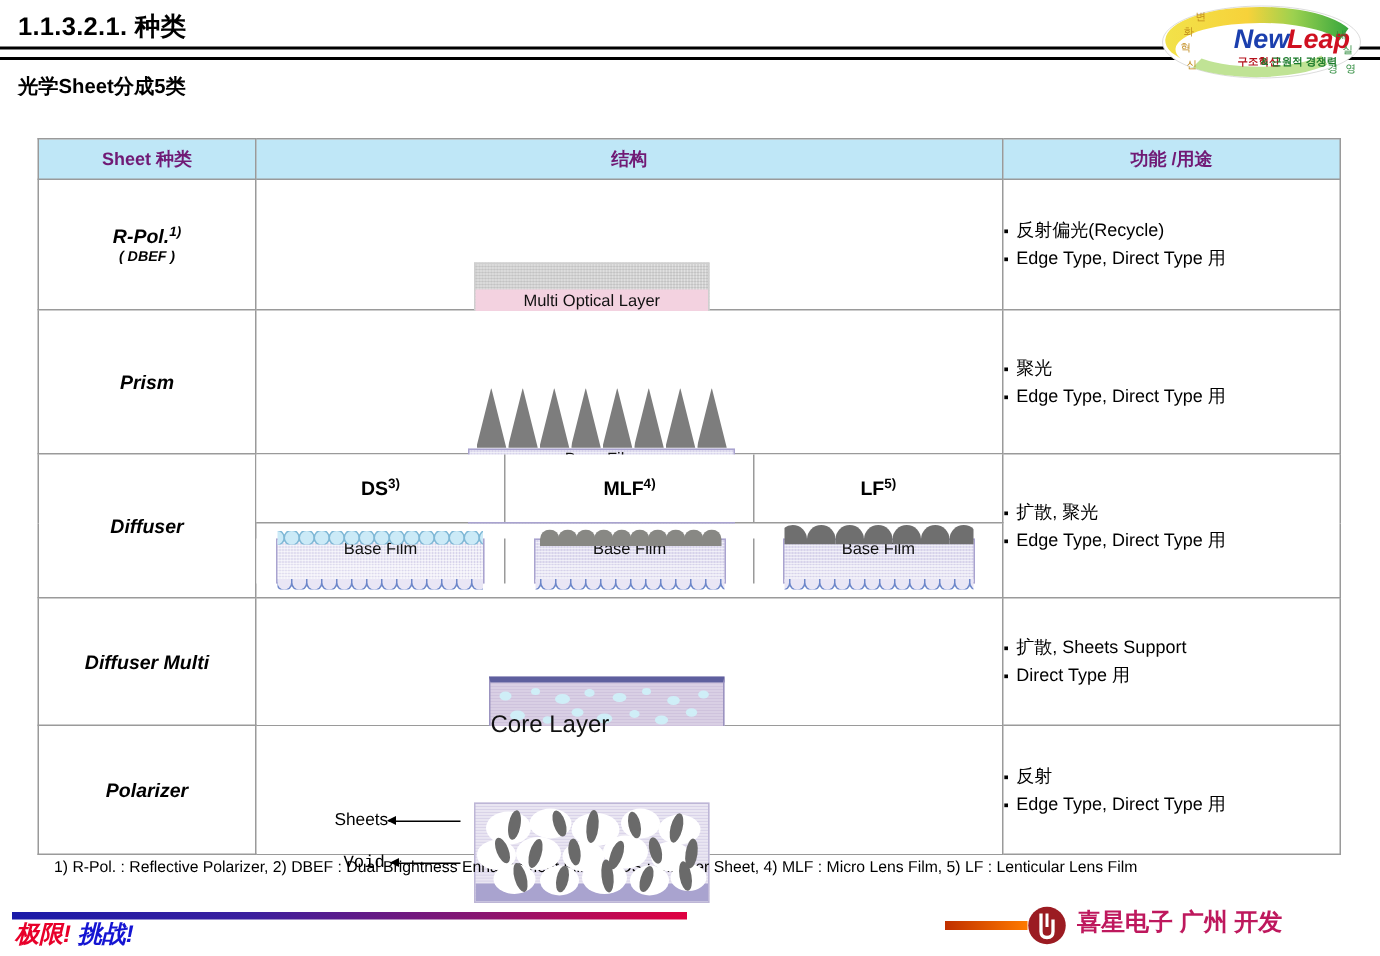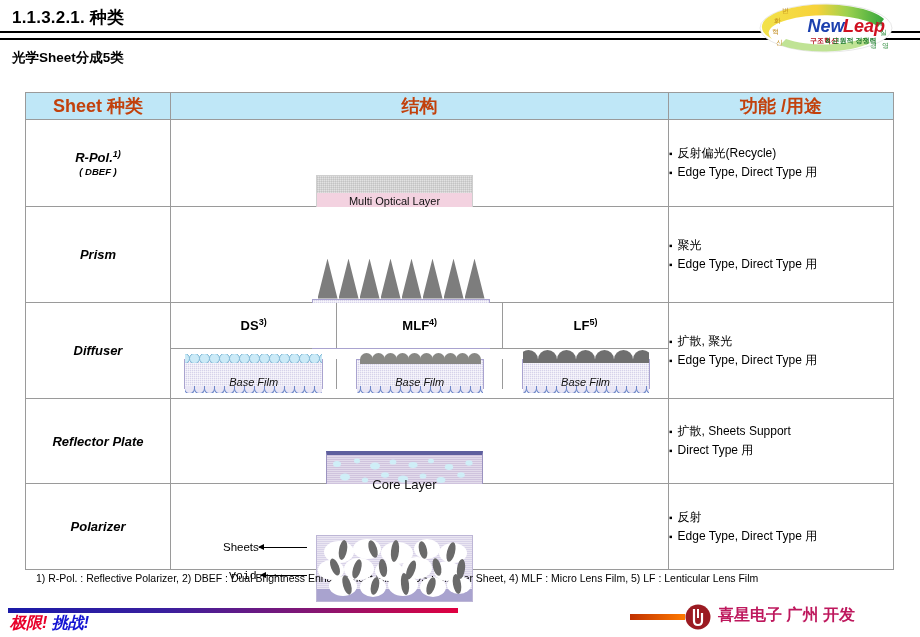--- a/index.html
+++ b/index.html
@@ -22,40 +22,40 @@
     border-top:2px solid #000;border-bottom:2px solid #000;
     background:#fff;
   }
   .subtitle{
     position:absolute;left:12px;top:49px;
     font-size:13.5px;font-weight:bold;color:#000;
   }
 
   
   .logo-newleap{
-    position:absolute;right:20px;top:1px;width:148px;height:54px;
+    position:absolute;right:5px;top:1px;width:148px;height:54px;
   }
   .logo-newleap svg{display:block;}
 
   
   .tbl{
     position:absolute;left:25px;top:92px;
     width:869px;
     border-collapse:collapse;
     table-layout:fixed;
   }
   .tbl td,.tbl th{
     border:1px solid #9a9a9a;
     padding:0;vertical-align:middle;
     background:#fff;
   }
   .tbl thead th{
     background:#bfe7f7;
     height:26px;
-    font-size:18px;font-weight:bold;color:#c2410c;
+    font-size:12px;font-weight:bold;color:#701a75;
     text-align:center;
   }
   .col-kind{width:145px;}
   .col-struct{width:498px;}
   .col-func{width:225px;}
 
   .kind-cell{
     text-align:center;font-weight:bold;font-size:13px;color:#000;font-style:italic;
   }
   .kind-sup{font-size:9px;vertical-align:super;font-weight:bold;}
@@ -113,22 +113,22 @@
     background:#7d7d7d;
     clip-path:polygon(50% 0,100% 100%,0 100%);
   }
   .basefilm{
     position:relative;
     background:
       repeating-linear-gradient(0deg,rgba(255,255,255,.55) 0 1px,transparent 1px 2px),
       repeating-linear-gradient(90deg,rgba(255,255,255,.55) 0 1px,transparent 1px 2px),
       #d6d2ea;
     border:1px solid #a9a3cf;
-    display:flex;align-items:flex-end;justify-content:center;
-    font-size:11px;color:#111;font-style:italic;
+    display:flex;align-items:flex-start;justify-content:center;
+    font-size:11px;color:#111;
   }
   .prism-base{width:176px;height:48px;margin:0 auto;}
 
   
   .sub-head{
     text-align:center;font-weight:bold;font-size:13px;color:#000;
   }
   .sub-head sup{font-size:9px;}
 
   
@@ -175,21 +175,21 @@
   .core{
     width:155px;height:58px;position:relative;overflow:hidden;
     background:
       repeating-linear-gradient(0deg,rgba(255,255,255,.4) 0 1px,transparent 1px 2px),
       #cfc3dd;
     border-top:4px solid #5e5f9e;border-bottom:4px solid #5e5f9e;
     border-left:1px solid #9b93c0;border-right:1px solid #9b93c0;
   }
   .core-label{
     position:absolute;left:0;right:0;top:50%;transform:translateY(-50%);
-    text-align:center;font-size:13px;color:#111;z-index:3;
+    text-align:left;font-size:16px;color:#111;z-index:3;
   }
   .core svg{position:absolute;left:0;top:0;}
 
   
   .ref-wrap{position:absolute;left:145px;top:8px;}
   .ref{
     width:155px;height:65px;position:relative;overflow:hidden;
     background:
       repeating-linear-gradient(0deg,rgba(255,255,255,.45) 0 1px,transparent 1px 2px),
       #d8d2e8;
@@ -475,21 +475,21 @@
                 </div>
               </div>
             </td>
           </tr>
         </tbody>
           </table>
       </td>
     </tr>
 
     <tr class="r4">
-      <td class="kind-cell">Reflector Plate</td>
+      <td class="kind-cell">Diffuser Multi</td>
       <td class="struct-cell">
         <div class="diag">
           <div class="core-wrap">
             <div class="core">
               <svg width="155" height="58" aria-hidden="true">
                 <g fill="#cfeef7">
                   <ellipse cx="10" cy="9" rx="4" ry="3"></ellipse>
                     <ellipse cx="30" cy="6" rx="3" ry="2.4"></ellipse>
                   <ellipse cx="48" cy="11" rx="5" ry="3.4"></ellipse>
                     <ellipse cx="66" cy="7" rx="3.4" ry="2.6"></ellipse>

